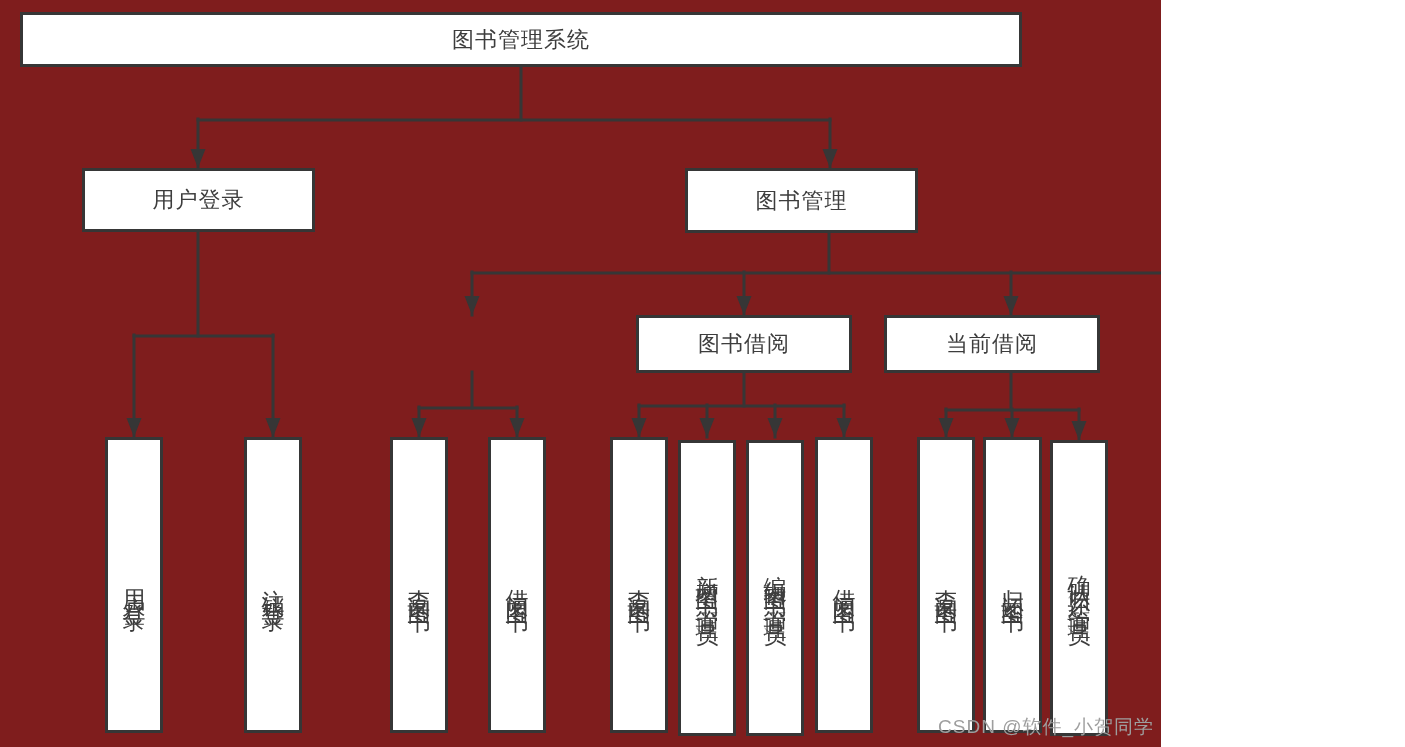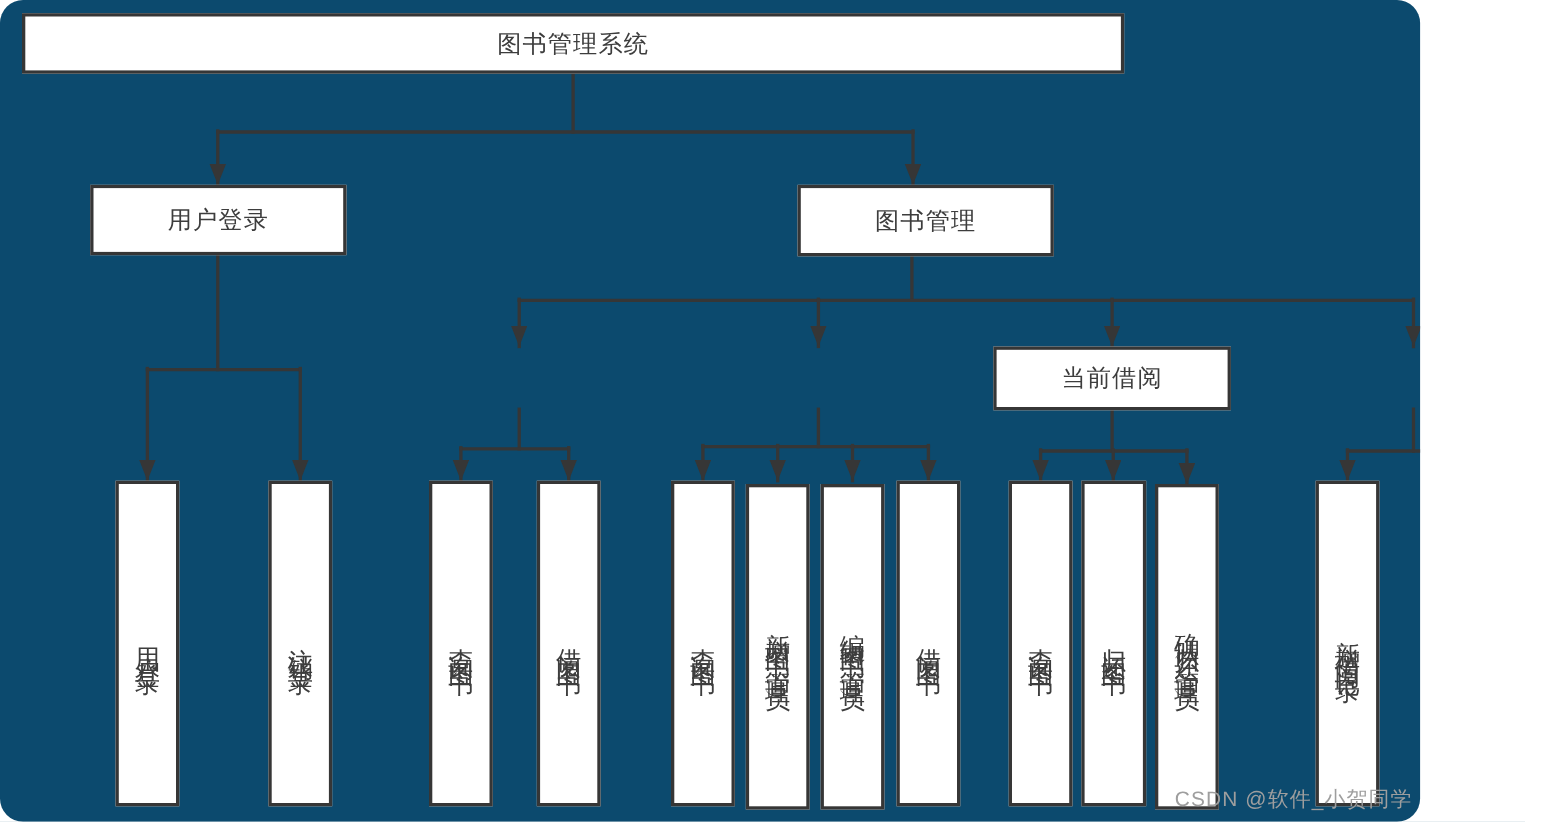--- a/index.html
+++ b/index.html
@@ -1,23 +1,22 @@
 <!DOCTYPE html>
 <html><head>
 <meta charset="utf-8">
 <style>
   html, body { margin: 0; padding: 0; background: #ffffff; }
   .canvas {
     position: relative;
-    width: 1291px;
+    width: 1161px;
     height: 747px;
-    background: #0c4a6e;
+    background: #7f1d1d;
     overflow: hidden;
     font-family: "Liberation Sans", "DejaVu Sans", sans-serif;
-    border-radius: 21px;
   }
   .connectors {
     position: absolute;
     left: 0; top: 0;
     width: 1405px; height: 747px;
     pointer-events: none;
   }
   .node {
     position: absolute;
     box-sizing: border-box;
@@ -103,23 +102,24 @@
       <path d="M1285,372 L1285,410"></path>
       <path d="M1225,410 L1343,410"></path>
       <path d="M1225,409 L1225,437" marker-end="url(#arrow)"></path>
       <path d="M1343,409 L1343,437" marker-end="url(#arrow)"></path>
     </g>
   </svg>
 
   <div class="node hbox" style="left:20px; top:12px; width:1002px; height:55px;">图书管理系统</div>
 
   <div class="node hbox" style="left:82px; top:168px; width:233px; height:64px;">用户登录</div>
-  <div class="node hbox" style="left:725px; top:168px; width:233px; height:65px;">图书管理</div>
+  <div class="node hbox" style="left:685px; top:168px; width:233px; height:65px;">图书管理</div>
 
-  <div class="node hbox" style="left:903px; top:315px; width:216px; height:58px;font-family:Liberation Mono, monospace;">当前借阅</div>
+  <div class="node hbox" style="left:636px; top:315px; width:216px; height:58px;">图书借阅</div>
+  <div class="node hbox" style="left:884px; top:315px; width:216px; height:58px;font-family:Liberation Mono, monospace;">当前借阅</div>
 
   <div class="node vbox" style="left:105px; top:437px; width:58px; height:296px;">
     <span>用户登录</span>
   </div>
   <div class="node vbox" style="left:244px; top:437px; width:58px; height:296px;">
     <span>注销登录</span>
   </div>
 
   <div class="node vbox" style="left:390px; top:437px; width:58px; height:296px;">
     <span>查询图书</span>

